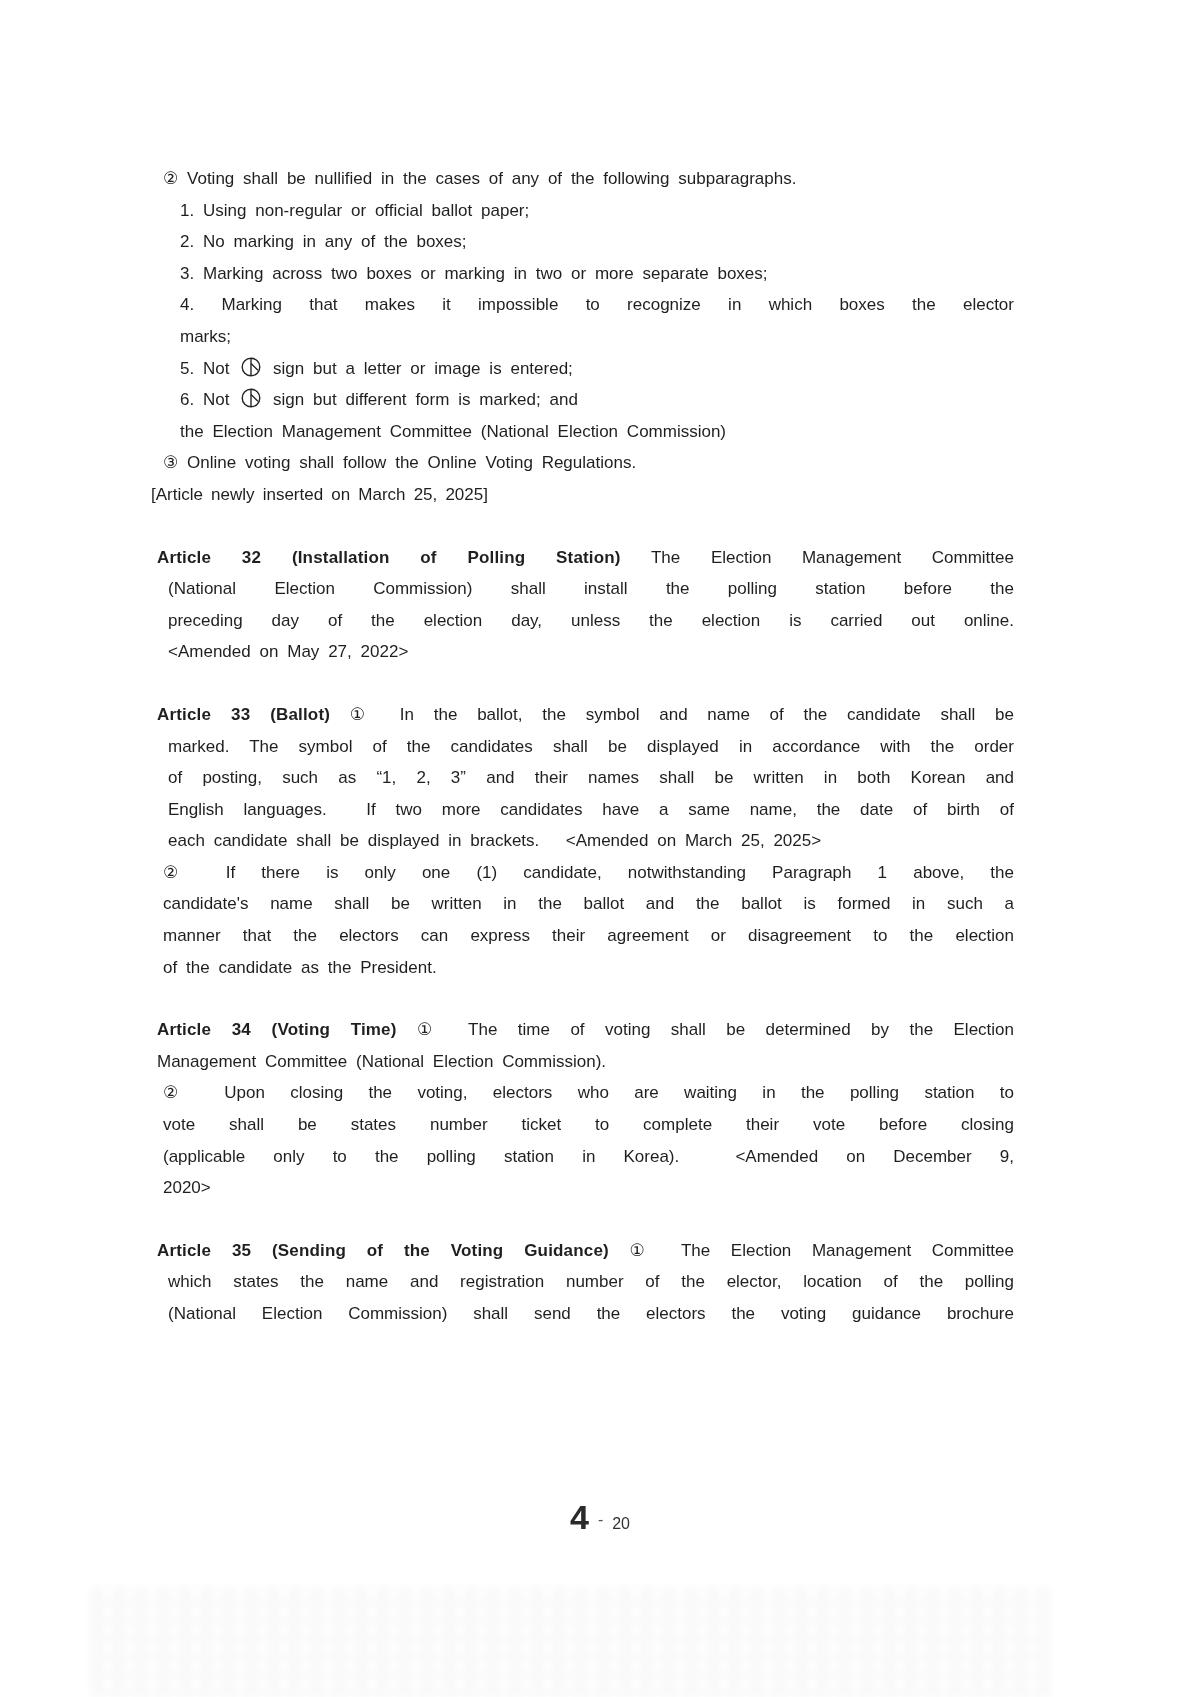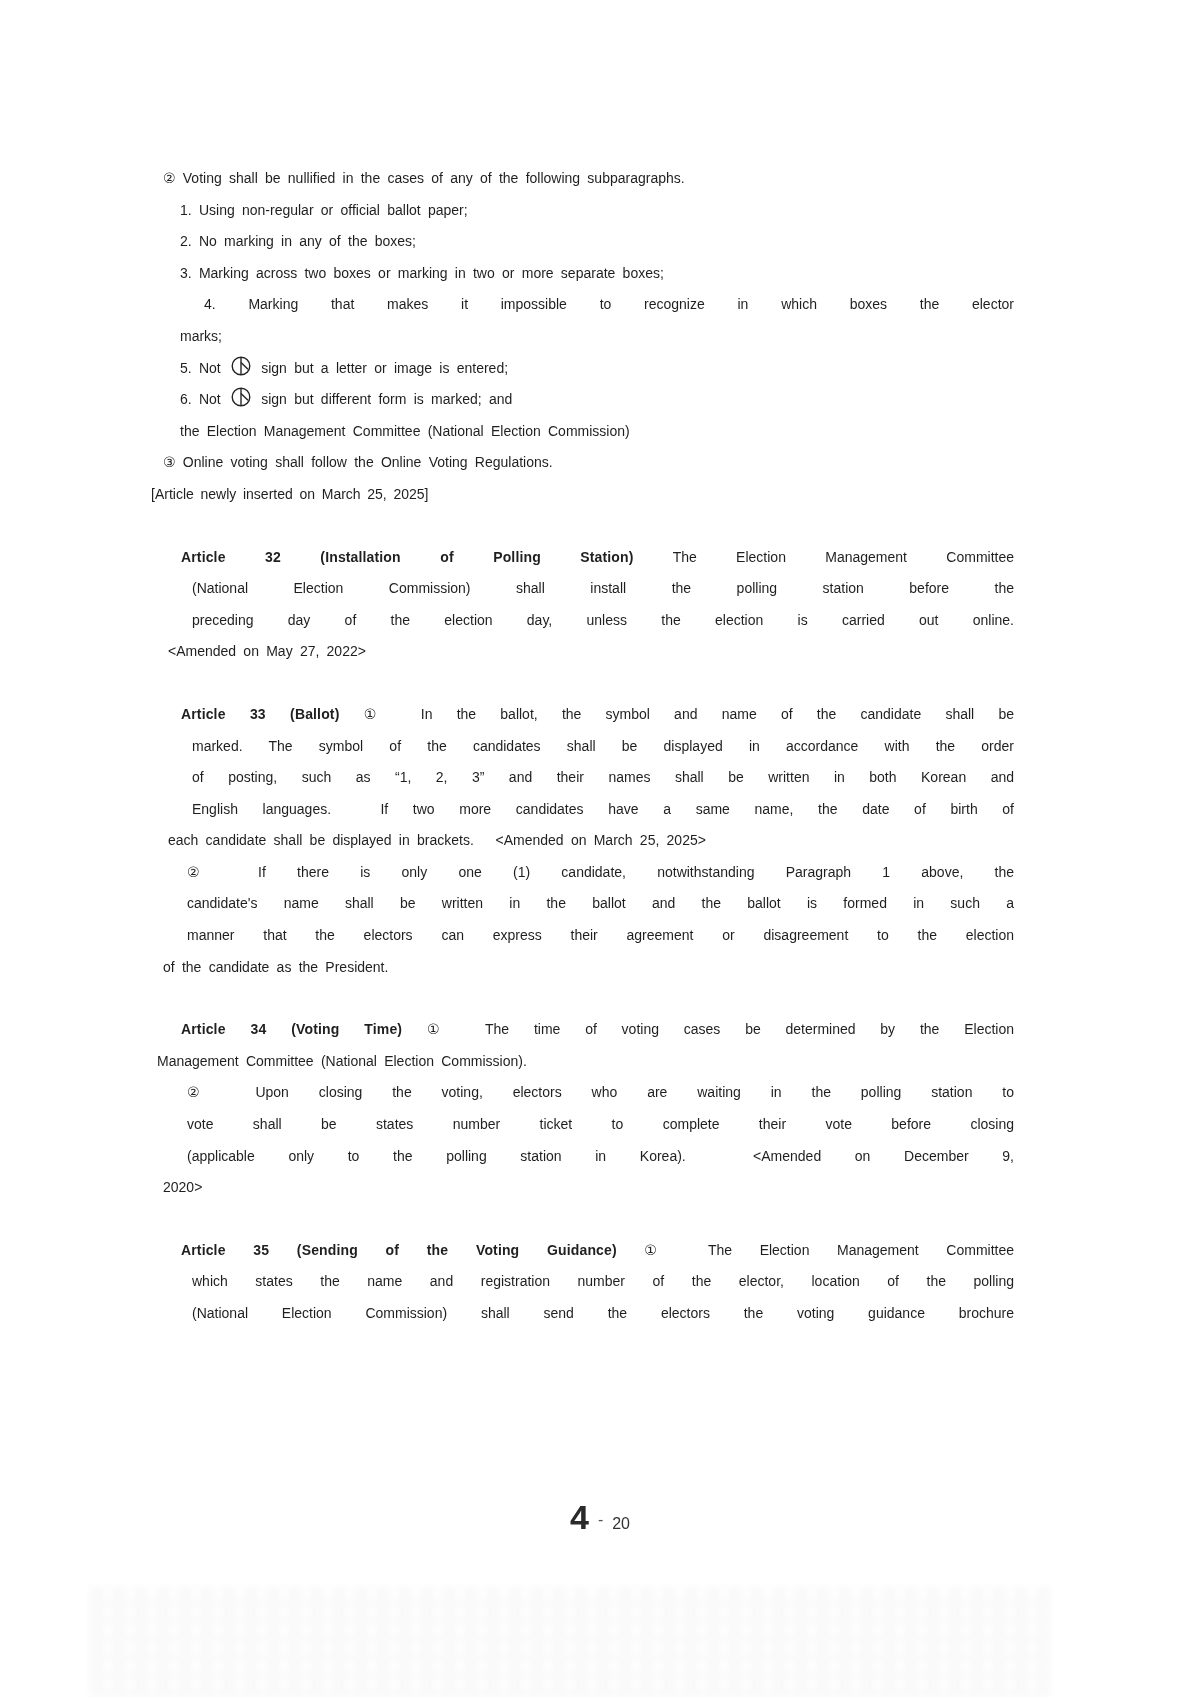--- a/index.html
+++ b/index.html
@@ -13,31 +13,30 @@
     margin:0 auto;
   }
   .doc-body{
     position:absolute;
     left:157px;top:163px;
     width:857px;
   }
   .block{margin:0;padding:0;}
   .block.article,.block.article-flush{margin-top:31px;}
   .line{
-    font-size:14px;
+    font-size:17px;
     line-height:31.6px;
     word-spacing:0.24em;
     text-align:left;
     min-height:31.6px;
   }
   .line.full{
     word-spacing:normal;
     text-align:justify;
     text-align-last:justify;
-    margin-left:24px;
   }
   .sub .line{padding-left:6px;}
   .item .line{padding-left:23px;}
   .note .line{margin-left:-6px;word-spacing:0.2em;}
   .article .line:not(:first-child){padding-left:11px;}
   b{font-weight:bold;letter-spacing:0.01em;}
   .stamp-icon{
     display:inline-block;
     width:22px;height:22px;
     vertical-align:-4px;
@@ -125,21 +124,21 @@
         <div class="line full">English languages.&nbsp; If two more candidates have a same name, the date of birth of</div>
         <div class="line">each candidate shall be displayed in brackets.&nbsp;&nbsp; &lt;Amended on March 25, 2025&gt;</div>
       </div>
       <div class="block sub">
         <div class="line full">② If there is only one (1) candidate, notwithstanding Paragraph 1 above, the</div>
         <div class="line full">candidate's name shall be written in the ballot and the ballot is formed in such a</div>
         <div class="line full">manner that the electors can express their agreement or disagreement to the election</div>
         <div class="line">of the candidate as the President.</div>
       </div>
       <div class="block article-flush">
-        <div class="line full"><b>Article 34 (Voting Time)</b><span> ① The time of voting cases be determined by the Election</span></div>
+        <div class="line full"><b>Article 34 (Voting Time)</b><span> ① The time of voting shall be determined by the Election</span></div>
         <div class="line">Management Committee (National Election Commission).</div>
       </div>
       <div class="block sub">
         <div class="line full">② Upon closing the voting, electors who are waiting in the polling station to</div>
         <div class="line full">vote shall be states number ticket to complete their vote before closing</div>
         <div class="line full">(applicable only to the polling station in Korea).&nbsp; &lt;Amended on December 9,</div>
         <div class="line">2020&gt;</div>
       </div>
       <div class="block article">
         <div class="line full"><b>Article 35 (Sending of the Voting Guidance)</b><span> ① The Election Management Committee</span></div>

